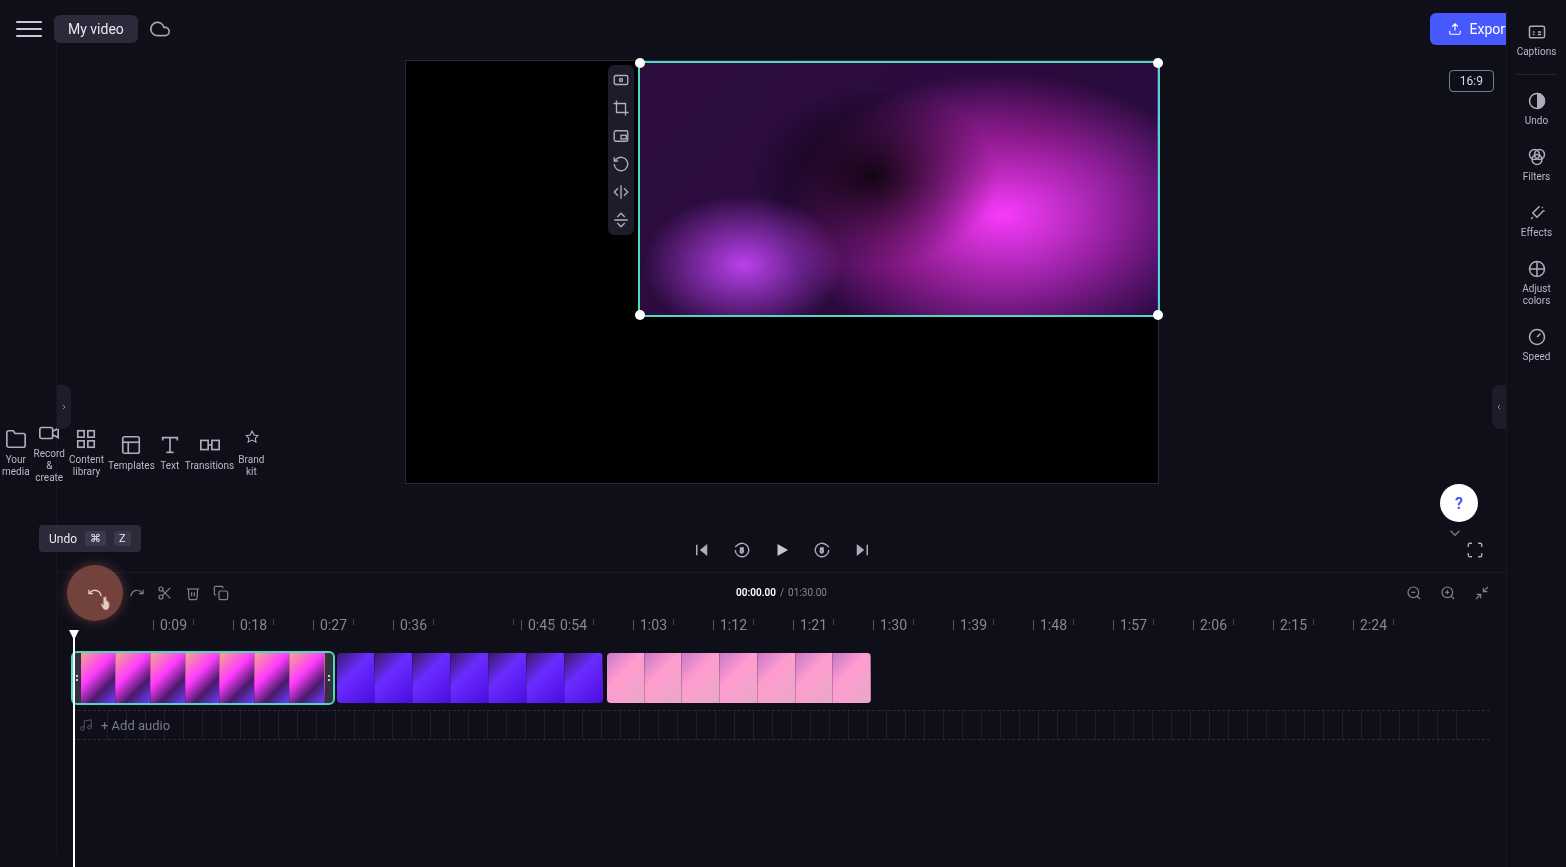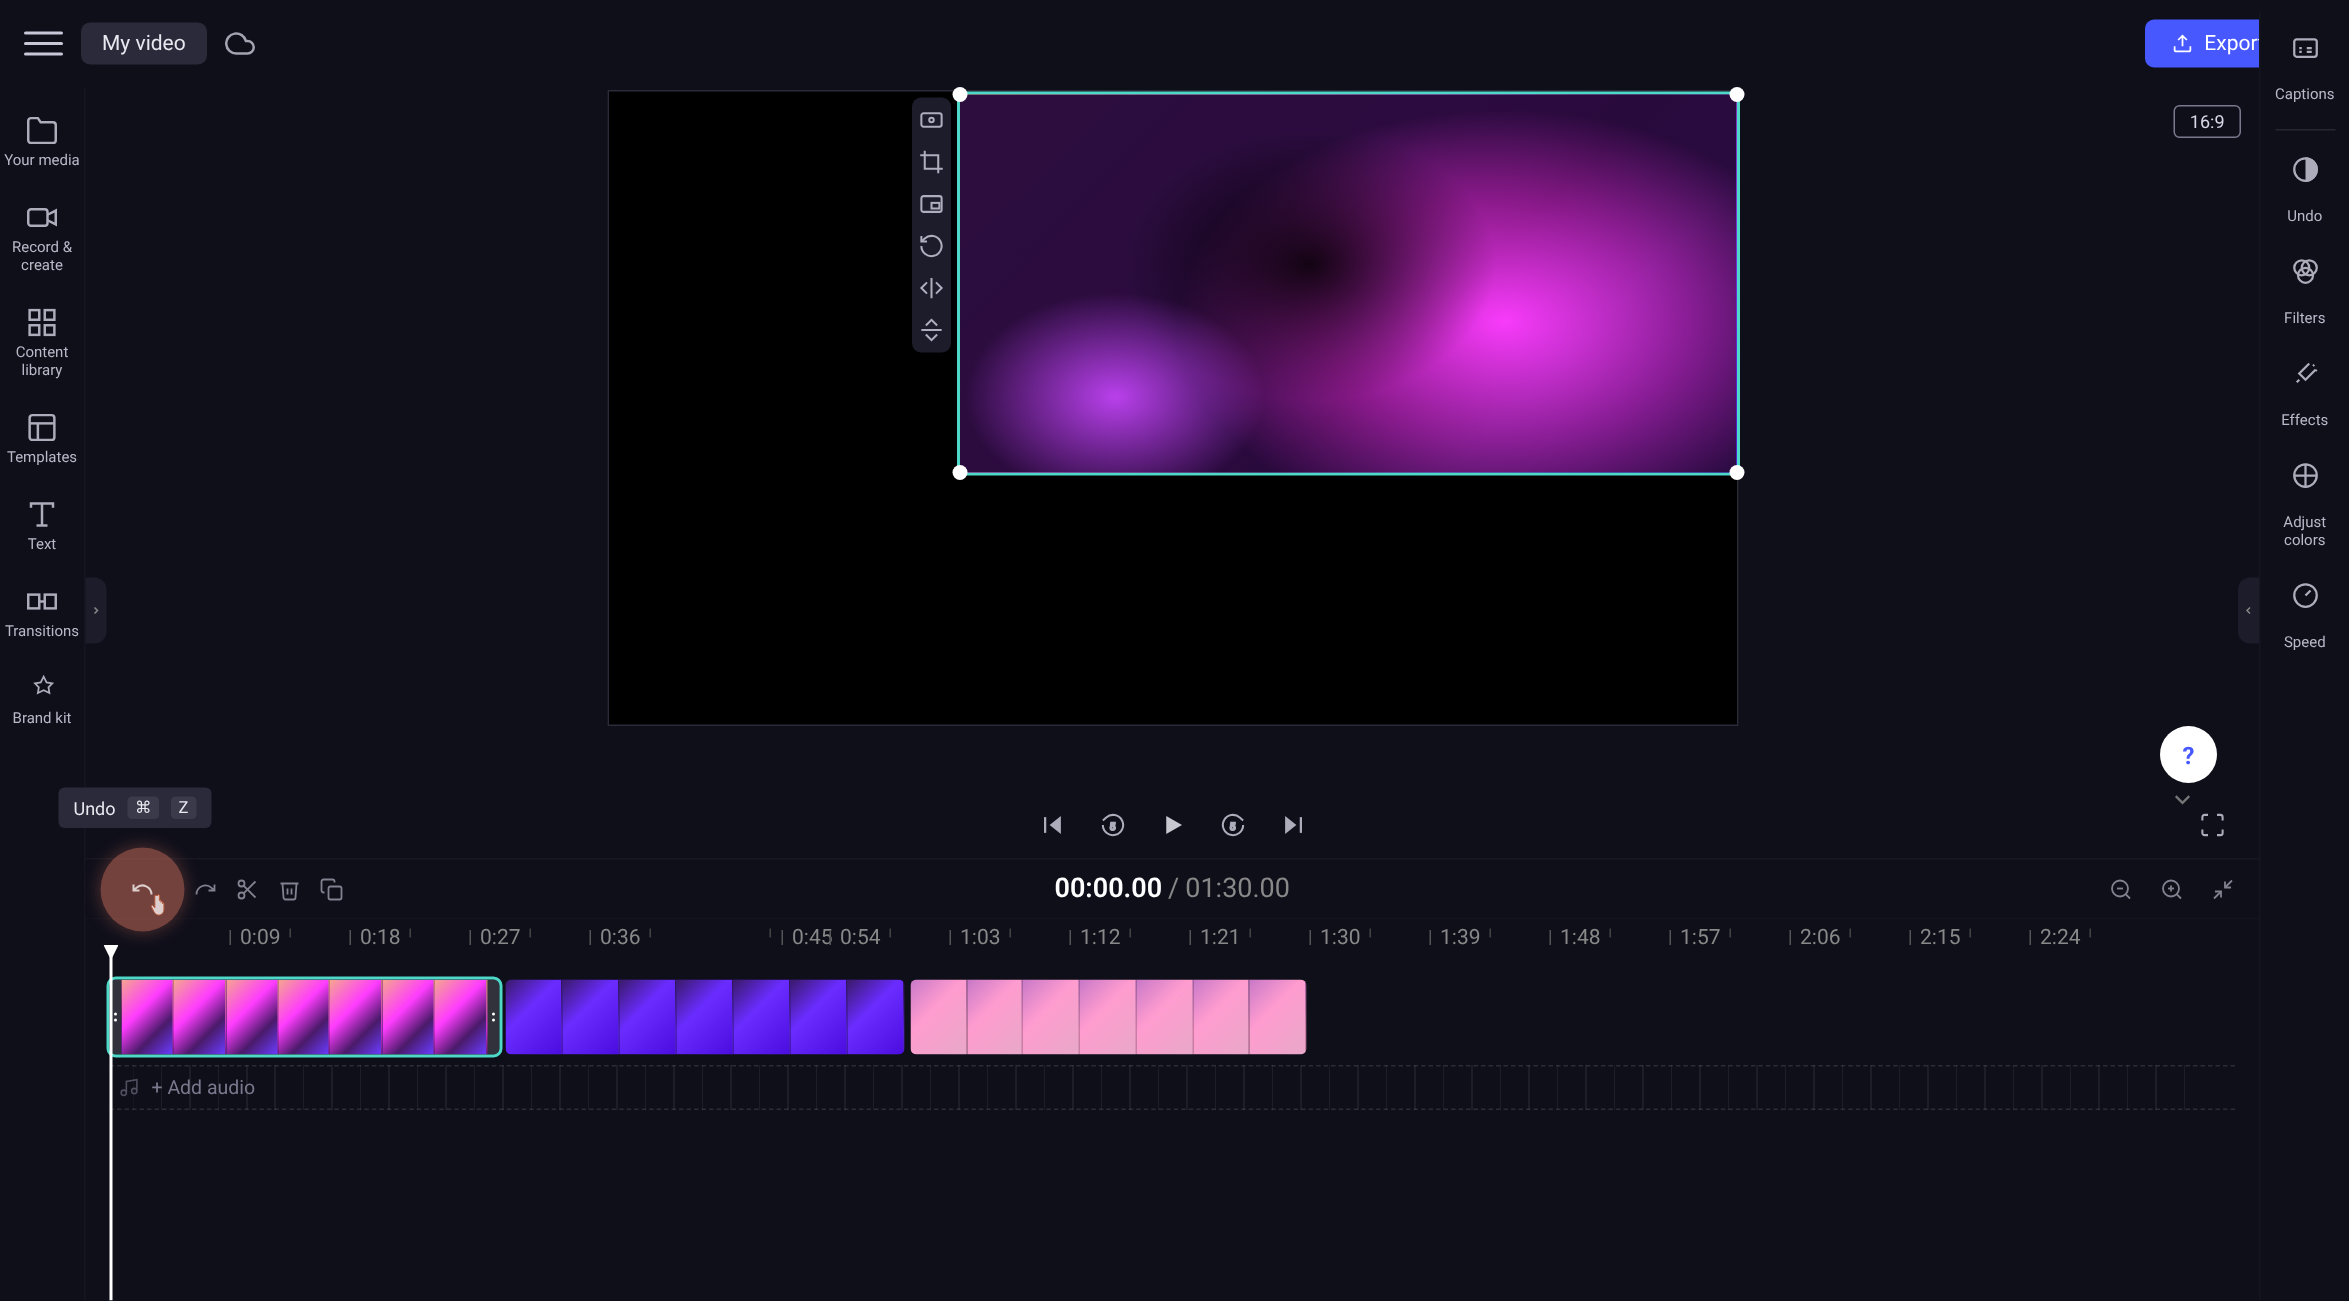--- a/index.html
+++ b/index.html
@@ -5,28 +5,28 @@
 *{margin:0;padding:0;box-sizing:border-box;font-family:-apple-system,BlinkMacSystemFont,"Segoe UI",Roboto,sans-serif}
 body{background:#0f0f1a;color:#e8e8f0;overflow:hidden;width:1566px;height:867px;position:relative}
 .topbar{height:58px;display:flex;align-items:center;padding:0 16px;gap:12px}
 .hamburger{width:26px;height:26px;display:flex;flex-direction:column;justify-content:center;gap:5px;cursor:pointer}
 .hamburger span{height:2px;background:#c8c8d8;border-radius:1px}
 .title-chip{background:#2a2a3a;padding:6px 14px;border-radius:6px;color:#e8e8f0;font-size:14px}
 .cloud-btn{width:20px;height:20px;display:flex;align-items:center;justify-content:center;opacity:.8}
 .spacer{flex:1}
 .export-btn{background:#4758ff;color:#fff;padding:8px 18px;border-radius:6px;display:flex;align-items:center;gap:8px;font-size:14px;cursor:pointer}
 .export-btn svg{width:14px;height:14px}
-.left-sidebar{position:absolute;left:0;top:58px;width:57px;height:calc(100% - 58px);background:#0f0f1a;display:flex;flex-direction:column;align-items:center;padding-top:8px;border-right:1px solid rgba(255,255,255,.03)}
+.left-sidebar{position:absolute;left:0;top:44px;width:57px;height:calc(100% - 58px);background:#0f0f1a;display:flex;align-items:center;padding-top:8px;border-right:1px solid rgba(255,255,255,.03)}
 .side-item{display:flex;flex-direction:column;align-items:center;gap:4px;padding:10px 2px;cursor:pointer;width:100%}
 .side-item svg{width:22px;height:22px;opacity:.85}
 .side-item span{font-size:10px;color:#b8b8c8;text-align:center;line-height:1.2}
 .side-expand{position:absolute;left:57px;top:385px;width:14px;height:44px;background:#1c1c2a;border-radius:0 8px 8px 0;display:flex;align-items:center;justify-content:center;cursor:pointer}
 .right-sidebar{position:absolute;right:0;top:8px;width:60px;height:calc(100% - 8px);background:#0f0f1a;display:flex;flex-direction:column;align-items:center;padding-top:4px;border-left:1px solid rgba(255,255,255,.03)}
 .right-sep{width:40px;height:1px;background:rgba(255,255,255,.1);margin:6px 0}
-.right-item{display:flex;flex-direction:column;align-items:center;gap:16px;padding:10px 2px;cursor:pointer;width:100%}
+.right-item{display:flex;flex-direction:column;align-items:center;gap:4px;padding:10px 2px;cursor:pointer;width:100%}
 .right-item svg{width:20px;height:20px;opacity:.85}
 .right-item span{font-size:10px;color:#b8b8c8;text-align:center;line-height:1.2}
 .right-collapse{position:absolute;right:60px;top:385px;width:14px;height:44px;background:#1c1c2a;border-radius:8px 0 0 8px;display:flex;align-items:center;justify-content:center;cursor:pointer}
 .main-area{position:absolute;left:57px;right:60px;top:58px;bottom:0;display:flex;flex-direction:column}
 .preview-zone{flex:0 0 470px;position:relative;display:flex;align-items:flex-start;justify-content:center;padding-top:2px}
 .canvas{width:754px;height:424px;background:#000;position:relative;border:1px solid #2a2a38}
 .sel-frame{position:absolute;left:232px;top:0;width:522px;height:256px;border:2px solid #4dd8c8;background:linear-gradient(135deg,#f5a58f 0%,#e878c8 20%,#ff3cff 40%,#8a1a8a 55%,#a84cff 70%,#5a2cff 90%);z-index:2}
 .sel-img{position:absolute;inset:0;background:radial-gradient(ellipse 60% 80% at 70% 60%, rgba(255,60,255,.95), rgba(138,26,138,.9) 40%, rgba(40,10,60,.98) 70%), linear-gradient(135deg,#f5b8a0 0%,#ff88d8 25%,#e030e0 45%,#6a0a6a 60%,#8a4cff 75%,#4a1cdf 95%);clip-path:polygon(0 0,100% 0,100% 100%,0 100%);}
 .sel-img::before{content:'';position:absolute;inset:0;background:radial-gradient(ellipse 40% 60% at 45% 45%, rgba(0,0,0,.85),transparent 60%);}
 .sel-img::after{content:'';position:absolute;inset:0;background:radial-gradient(ellipse 35% 50% at 20% 80%, rgba(200,70,255,.9),transparent 55%);}
@@ -40,21 +40,21 @@
 .play-big{width:22px;height:22px}
 .fullscreen-btn{position:absolute;right:22px}
 .help-btn{position:absolute;right:28px;top:-44px;width:38px;height:38px;background:#fff;border-radius:50%;display:flex;align-items:center;justify-content:center;cursor:pointer;color:#4758ff;font-weight:700;z-index:10}
 .help-caret{position:absolute;right:42px;top:-4px;width:14px;height:14px;opacity:.6}
 .toolbar-row{flex:0 0 40px;display:flex;align-items:center;padding:0 16px;gap:12px;position:relative;border-top:1px solid rgba(255,255,255,.04)}
 .toolbar-row svg{width:16px;height:16px;opacity:.75;cursor:pointer}
 .undo-circle{position:absolute;left:10px;top:-8px;width:56px;height:56px;background:rgba(200,110,90,.55);border-radius:50%;display:flex;align-items:center;justify-content:center;box-shadow:0 0 12px rgba(200,110,90,.4);z-index:6}
 .undo-tooltip{position:absolute;left:-18px;top:-48px;background:#2a2a3a;padding:6px 10px;border-radius:4px;display:flex;align-items:center;gap:8px;font-size:12px;z-index:7;white-space:nowrap}
 .kbd{background:#3a3a4a;padding:1px 5px;border-radius:3px;font-size:11px}
 .cursor-hand{position:absolute;left:42px;top:22px;z-index:8;pointer-events:none}
-.time-display{position:absolute;left:50%;transform:translateX(-50%);font-size:18px}
+.time-display{position:absolute;left:50%;transform:translateX(-50%);font-size:10px}
 .time-cur{color:#fff;font-weight:600}
 .time-sep{color:#888;margin:0 4px}
 .time-dur{color:#888}
 .zoom-ctrls{position:absolute;right:16px;display:flex;gap:18px}
 .ruler{flex:0 0 24px;display:flex;align-items:flex-end;padding-left:16px;position:relative;font-size:14px;color:#888;border-top:1px solid rgba(255,255,255,.02)}
 .ruler-inner{position:relative;flex:1;height:100%;margin-left:0}
 .ruler-mark{position:absolute;top:4px;display:flex;align-items:center;gap:2px}
 .ruler-tick{width:1px;height:10px;background:#555;margin-right:4px}
 .ruler-minor{position:absolute;top:6px;width:1px;height:6px;background:#444}
 .tracks{flex:1;padding:16px 16px 0;position:relative}

